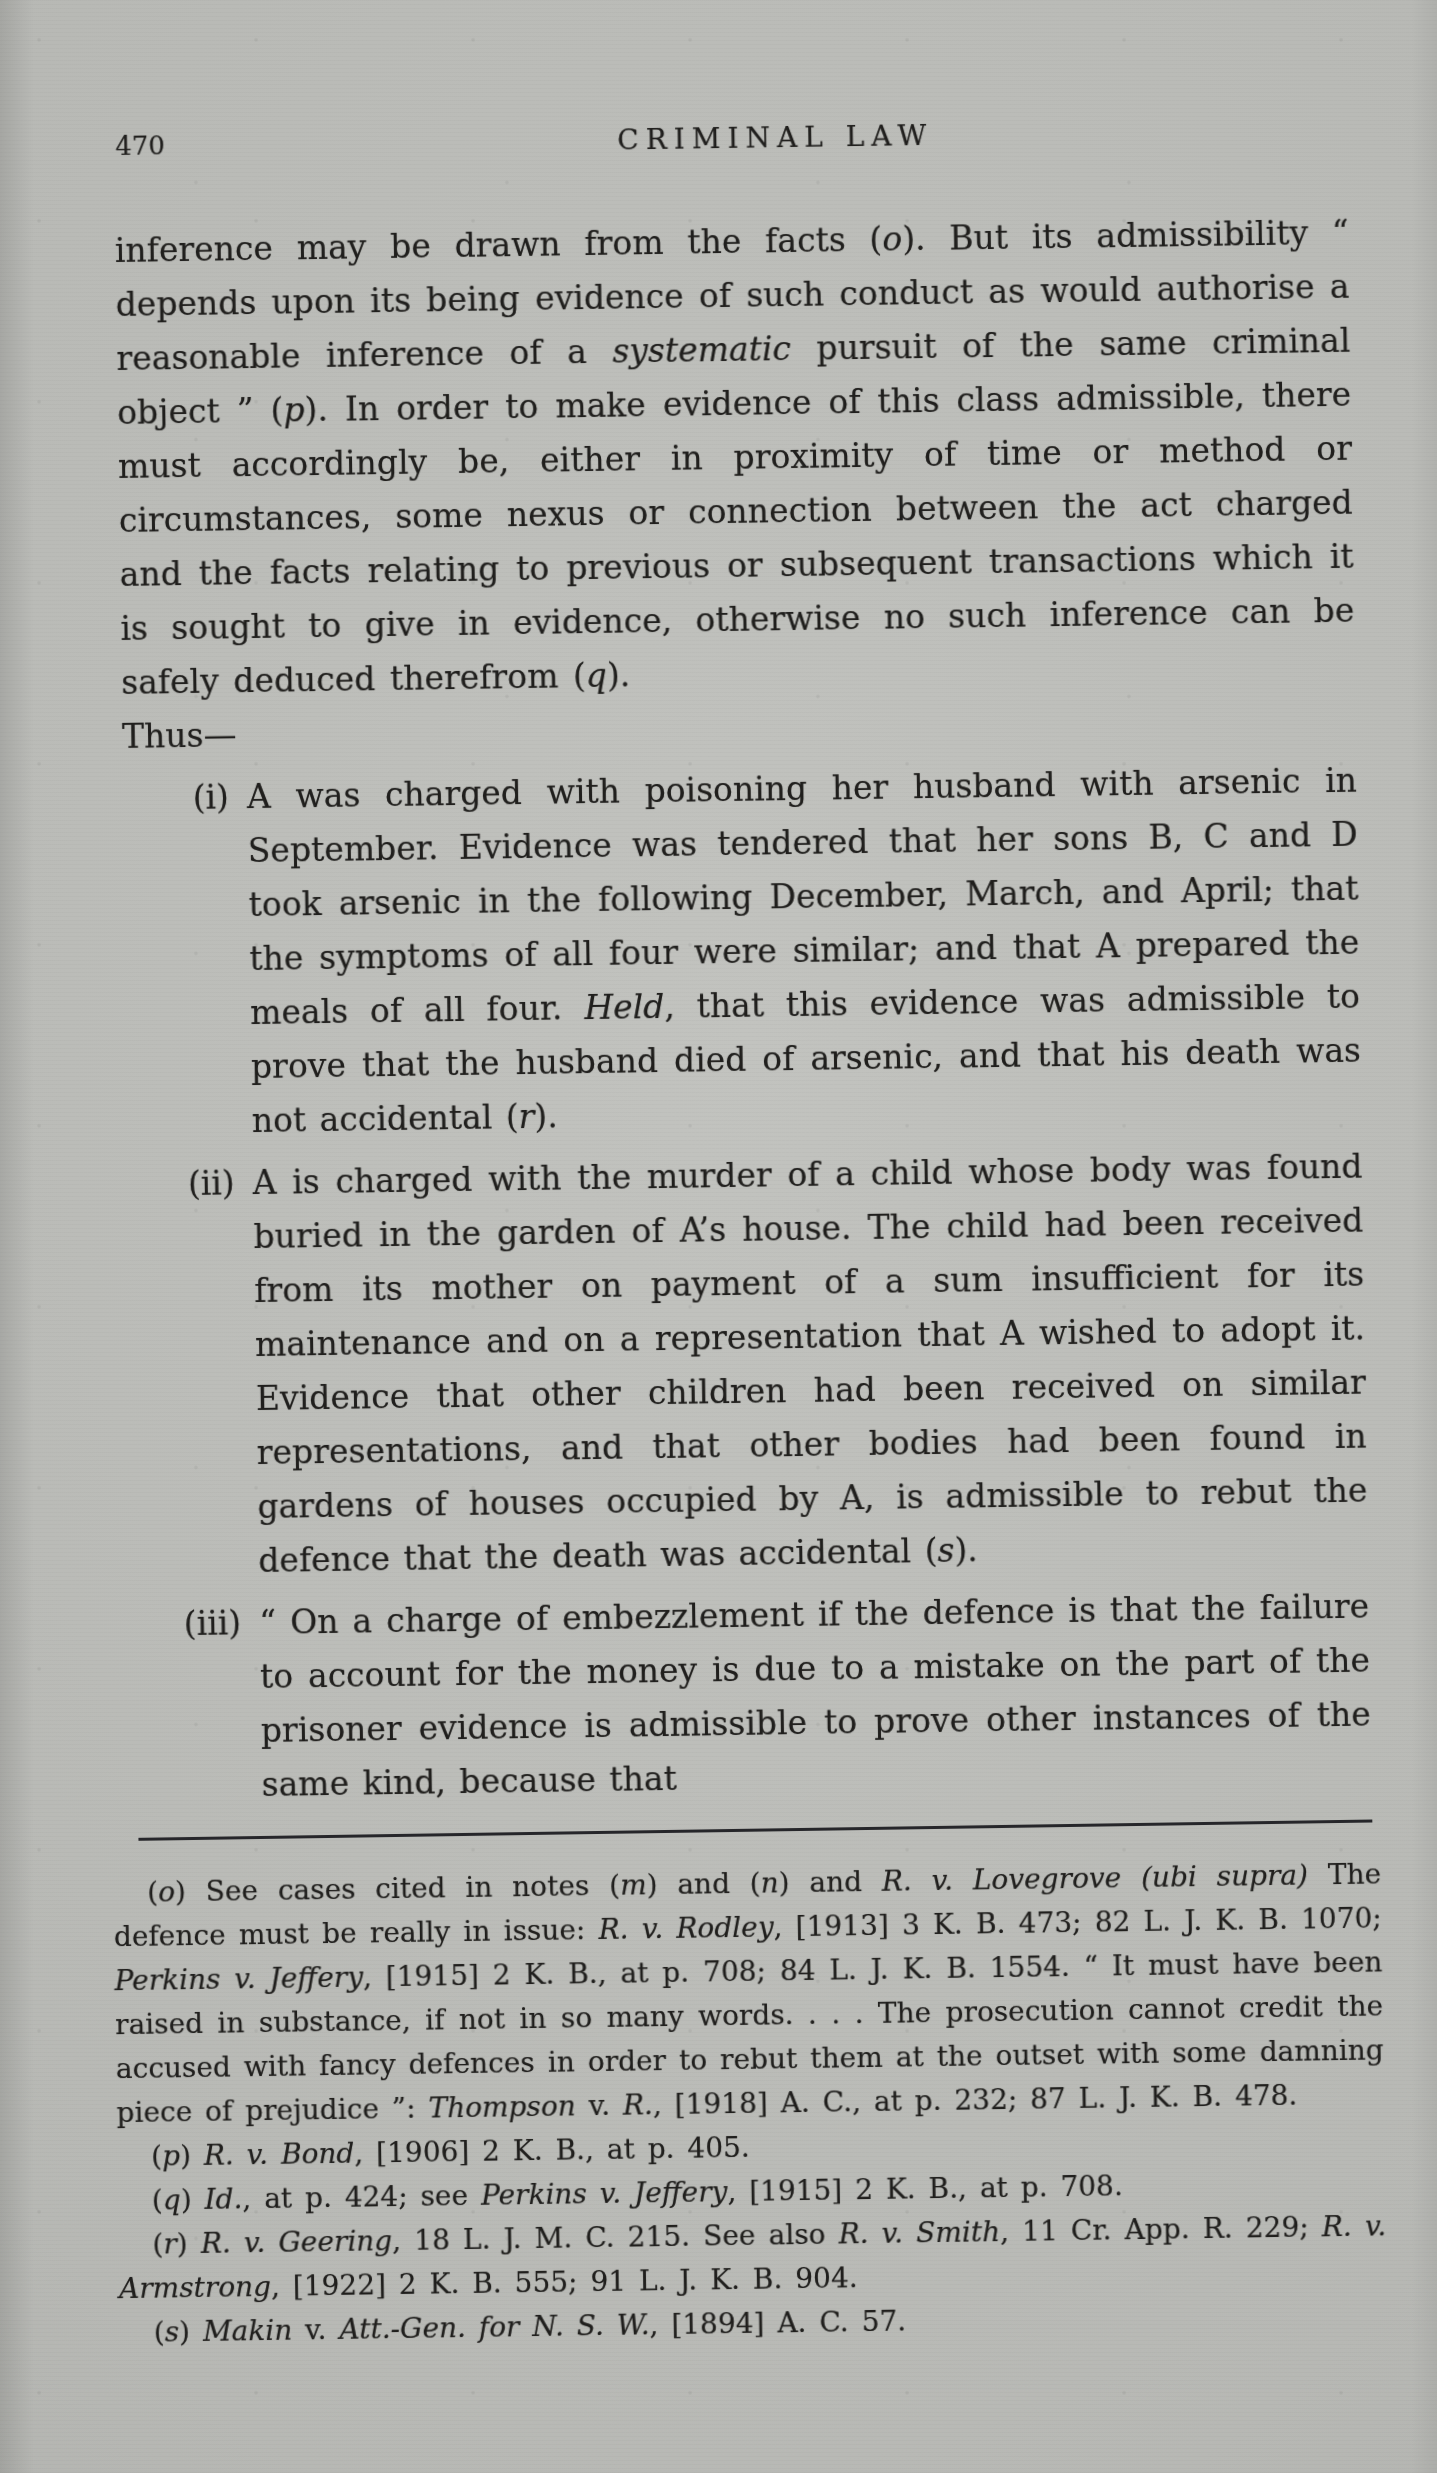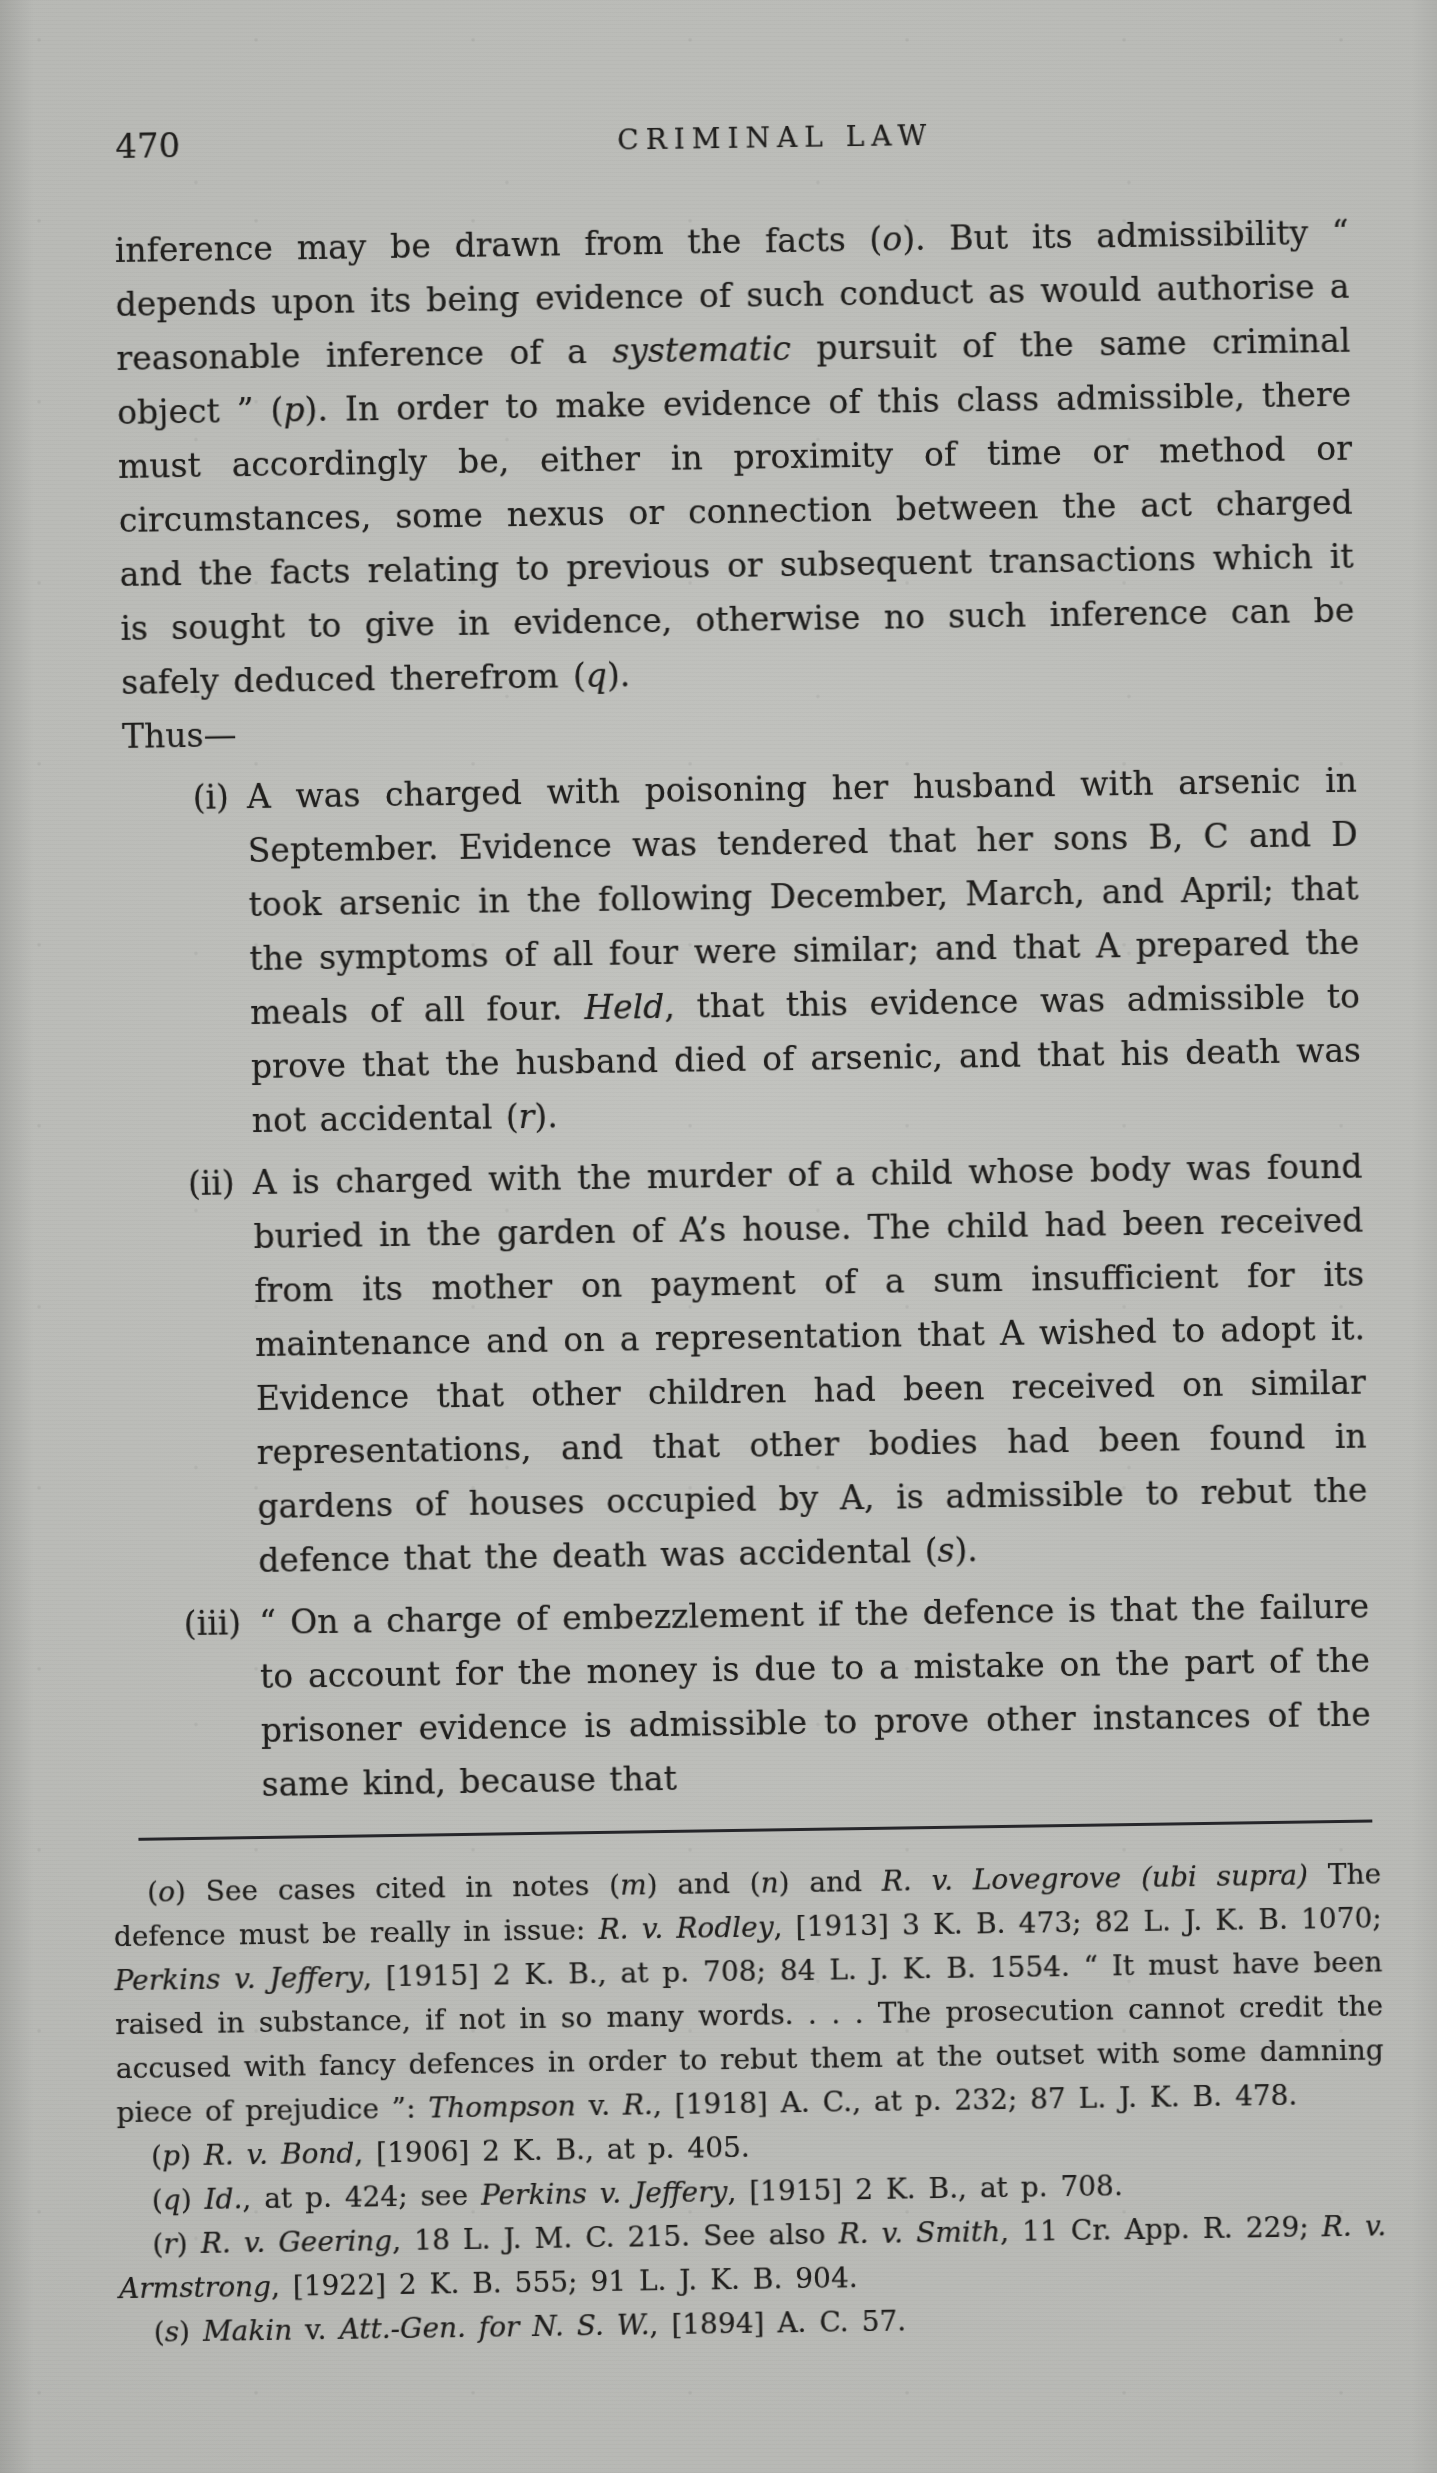--- a/index.html
+++ b/index.html
@@ -17,21 +17,21 @@
   }
   .content {
     position:absolute; left:113px; top:124px; width:1234px;
     transform: rotate(-0.85deg); transform-origin: 0 0;
     font-family:"DejaVu Serif","Liberation Serif",serif;
     color:#201f1d;
     filter: blur(0.3px);
     text-shadow: 0 0 0.9px rgba(25,25,25,0.45);
   }
   .running-header { position:relative; height:46px; }
-  .pagenum  { position:absolute; left:2px; top:0; font-size:34px; line-height:44px; }
+  .pagenum  { position:absolute; left:2px; top:0; font-size:26px; line-height:44px; }
   .head-title { position:absolute; left:90px; right:0; top:4px; text-align:center;
                 font-size:28px; letter-spacing:7px; line-height:40px; }
   .body-para { margin:54px 0 0 0; font-size:33px; line-height:54px;
                text-align:justify; word-spacing:4px; }
   .thus { margin:0; font-size:33px; line-height:54px; }
   .item { position:relative; margin-top:8px; padding-left:124px; }
   .marker { position:absolute; left:0; top:0; width:106px; text-align:right;
             font-size:33px; line-height:54px; }
   .item-text { margin:0; font-size:33px; line-height:54px; text-align:justify; word-spacing:3px; }
   .fn-rule { margin-top:24px; width:100%; height:0; border-top:3px solid #26262a; }

